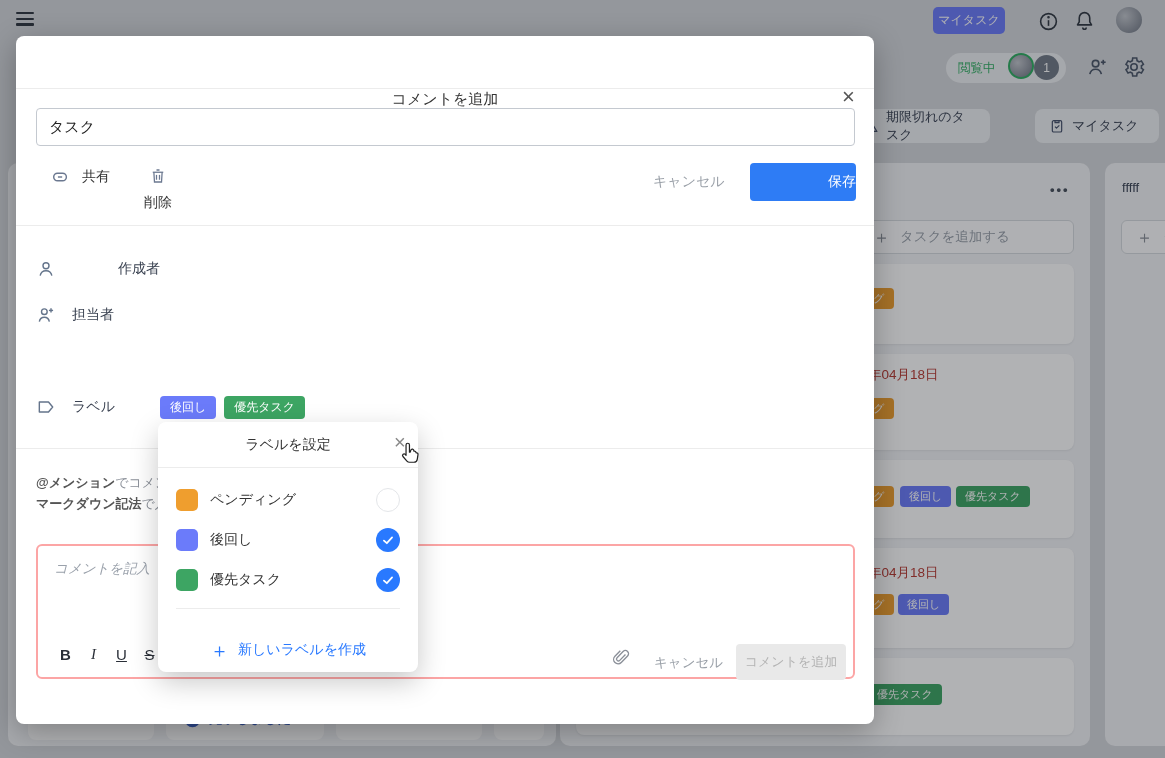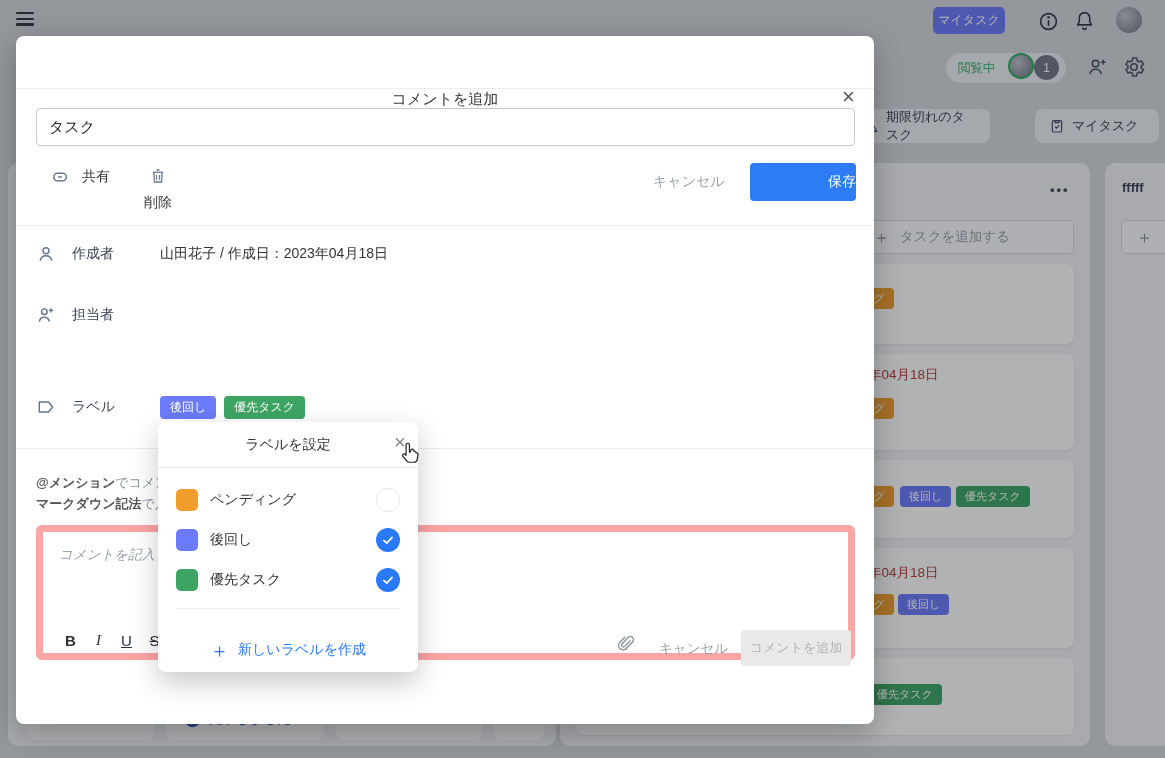--- a/index.html
+++ b/index.html
@@ -25,21 +25,21 @@
   .column { background:#f2f3f6; border-radius:10px; top:163px; height:583px; }
   .more-dots { left:1050px; top:182px; font-size:13px; font-weight:bold; color:#474f5c; letter-spacing:2px; }
   .add-box { background:#fdfdfe; border:1px solid #d6dade; border-radius:6px; height:34px; top:220px; }
   .add-box-inner { position:absolute; top:7px; display:flex; gap:10px; align-items:center;
                    font-size:13.5px; color:#9aa1ab; white-space:nowrap; }
   .plus-glyph { font-size:17px; color:#8a8f98; line-height:1; }
   .card { background:#ffffff; border-radius:8px; box-shadow:0 1px 2px rgba(40,45,60,.08); position:absolute; width:498px; left:576px; }
   .chip { display:inline-block; padding:3px 9px; border-radius:4px; color:#fff; font-size:11px; white-space:nowrap; }
   .chip.orange { background:#ef9e2e; } .chip.indigo { background:#6b7bfa; } .chip.green { background:#3da563; }
   .due-red { color:#b83a32; font-size:13.5px; white-space:nowrap; }
-  .col2-title { left:1122px; top:180px; font-size:13px; font-weight:bold; color:#3a4354; }
+  .col2-title { left:1122px; top:180px; font-size:13px; font-weight:normal; color:#3a4354; }
   .done-row { display:flex; gap:8px; align-items:center; color:#3a5fc0; font-size:13.5px; font-weight:bold; white-space:nowrap; }
   .task-ref { left:816px; top:713px; font-size:12px; color:#6d727b; z-index:5; }
 
   
   .overlay { position:absolute; inset:0; background:rgba(17,20,28,.33); z-index:10; }
 
   
   .modal { left:16px; top:36px; width:858px; height:688px; background:#fff; border-radius:8px;
            z-index:20; box-shadow:0 8px 30px rgba(0,0,0,.28); }
   .modal-title { left:0; right:0; top:54px; text-align:center; font-size:15px; color:#333; }
@@ -52,21 +52,21 @@
   .btn-save { left:734px; top:127px; width:106px; height:38px; background:#2e7cf5; color:#fff;
               border:none; border-radius:4px; font-size:14px;text-align:right; }
   .field-row { position:absolute; left:20px; right:20px; height:24px; display:flex; align-items:center; }
   .field-icon { width:22px; color:#64748b; }
   .field-label { width:88px; margin-left:14px; font-size:14px; color:#3b4352; }
   .field-value { font-size:14px; color:#333; }
   .field-placeholder { width:300px; text-align:center; font-size:14px; color:#3c4450; cursor:pointer; }
   .modal-chip { padding:3px 10px; border-radius:4px; color:#fff; font-size:12px; margin-right:8px; }
   .hint { position:absolute; left:20px; font-size:13px; color:#8a8f98; }
   .hint b { color:#555; }
-  .comment-box { left:20px; top:489px; width:819px; height:135px; border:7px solid #fca5a5; border-radius:6px; }
+  .comment-box { left:20px; top:508px; width:819px; height:135px; border:2px solid #fca5a5; border-radius:6px; }
   .comment-ph { position:absolute; left:16px; top:14px; font-size:13.5px; font-style:italic; color:#9aa1ab; }
   .fmt-bar { position:absolute; left:20px; top:100px; display:flex; gap:13px; font-size:15px; color:#2a2f38; }
   .fmt-bar span { width:15px; text-align:center; cursor:pointer; }
   .fmt-i { font-style:italic; font-family:"Liberation Serif",serif; }
   .fmt-u { text-decoration:underline; } .fmt-s { text-decoration:line-through; }
   .btn-submit-disabled { position:absolute; left:698px; top:98px; width:110px; height:36px; background:#e9e9e9;
                          color:#b3b3b3; border:none; border-radius:4px; font-size:13px; }
 
   
   .popup { left:158px; top:422px; width:260px; height:250px; background:#ffffff; border-radius:8px; z-index:30;
@@ -236,29 +236,28 @@
           <line x1="14" y1="10.5" x2="14" y2="17"></line>
         </svg>
     </span>
     <span>削除</span>
   </div>
   <div class="abs btn-cancel-text" style="left:637px;top:137px;">キャンセル</div>
   <button class="abs btn-save">保存</button>
 
   <div class="divider" style="top:189px;"></div>
 
-  <div class="field-row" style="top:206px;">
+  <div class="field-row" style="top:221px;text-align:right;">
     <span class="field-icon">
       <svg width="20" height="20" viewBox="0 0 24 24" fill="none" stroke="#64748b" stroke-width="1.7">
           <circle cx="12" cy="8" r="3.6"></circle>
           <path d="M5 20c.7-4 3.5-6 7-6s6.3 2 7 6"></path>
         </svg>
     </span>
     <span class="field-label">作成者</span>
-    <span class="field-value">山田花子 / 作成日：2023年04月18日</span>
   </div>
 
   <div class="field-row" style="top:267px;align-items:center;">
     <span class="field-icon">
       <svg width="20" height="20" viewBox="0 0 24 24" fill="none" stroke="#64748b" stroke-width="1.7">
           <circle cx="10" cy="8" r="3.4"></circle>
           <path d="M4 20c.6-3.6 3-5.4 6-5.4s5.4 1.8 6 5.4"></path>
           <line x1="18" y1="4" x2="18" y2="9"></line>
           <line x1="15.5" y1="6.5" x2="20.5" y2="6.5"></line>
         </svg>

